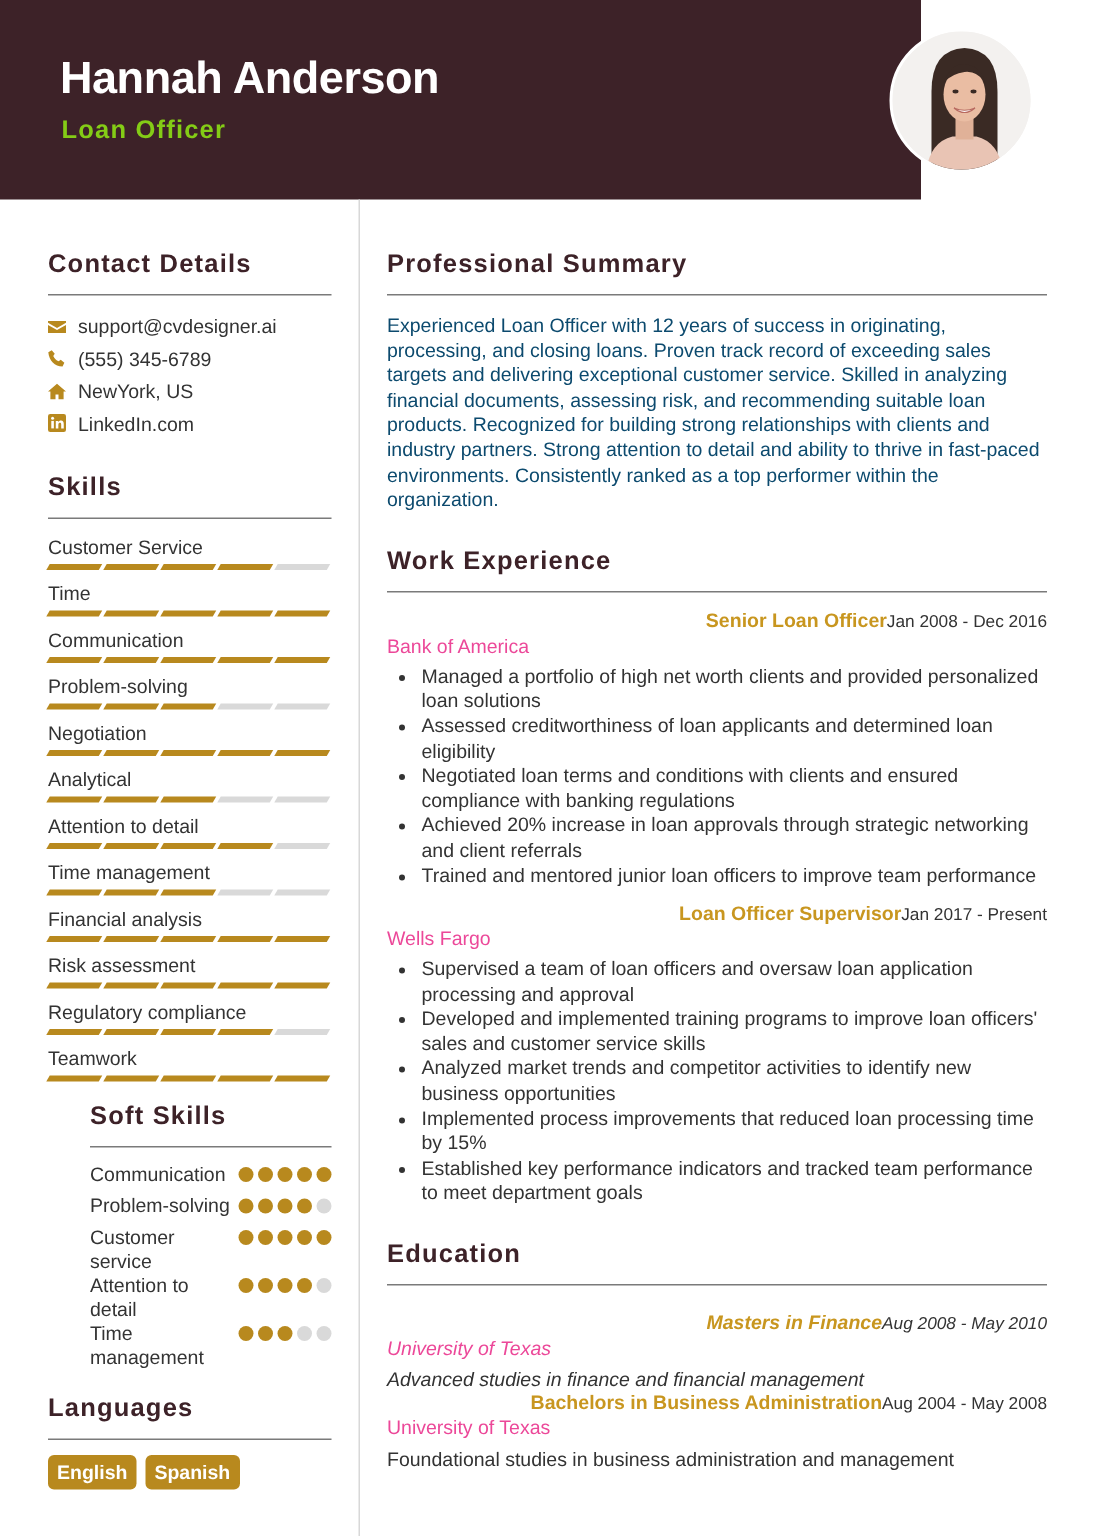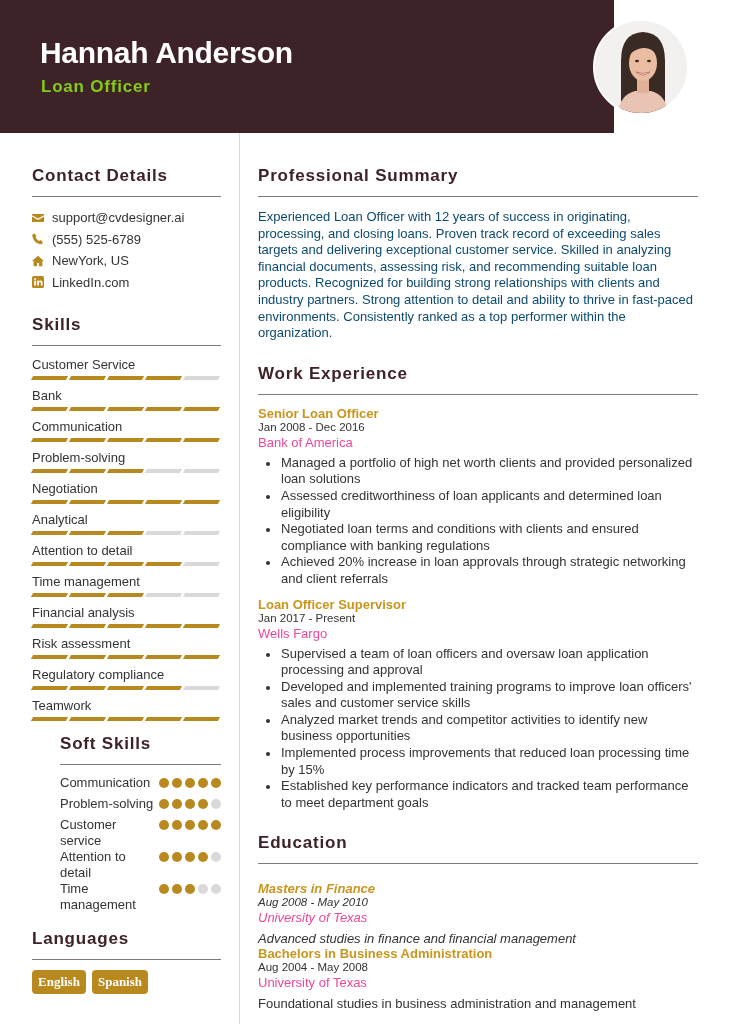--- a/index.html
+++ b/index.html
@@ -30,25 +30,25 @@
   .bar { width: 35px; height: 4px; background: #b8891e; transform: skewX(-30deg); }
   .bar.off { background: #d9d9d9; }
 
   .soft-row { display: flex; justify-content: space-between; align-items: flex-start; font-size: 13px; color: #333; min-height: 21px; }
   .soft-row .lbl { width: 110px; line-height: 16px; }
   .dots { display: flex; gap: 3px; margin-top: 3px; }
   .dot { width: 10px; height: 10px; border-radius: 50%; background: #b8891e; }
   .dot.off { background: #d9d9d9; }
 
   .langs { display: flex; gap: 6px; margin-top: 10px; }
-  .lang { background: #b8891e; color: #ffffff; font-size: 13px; font-weight: bold; padding: 4px 6px; border-radius: 4px; font-family: Liberation Serif, serif; }
+  .lang { background: #b8891e; color: #ffffff; font-size: 13px; font-weight: bold; padding: 4px 6px; border-radius: 4px; }
 
   .summary { font-size: 13px; line-height: 16.6px; color: #0c4a6e; margin-top: 12px; }
 
-  .job-head { display: flex; justify-content: flex-end; align-items: baseline; flex-direction: column; }
+  .job-head { display: flex; justify-content: flex-end; align-items: baseline; }
   .job-title { font-size: 13px; font-weight: bold; color: #c8961f; }
   .job-date { font-size: 11.5px; color: #333; }
   .job-company { font-size: 13px; color: #ec4899; margin-top: 2px; }
   .bullets { list-style: none; margin-top: 5px; margin-left: 7px; }
   .bullets li { position: relative; padding-left: 16px; font-size: 13px; line-height: 16.6px; color: #333; }
   .bullets li::before { content: ""; position: absolute; left: 1px; top: 7px; width: 4px; height: 4px; border-radius: 50%; background: #333; }
 
   .edu-desc { font-size: 13px; color: #333; margin-top: 6px; }
 </style>
 </head>
@@ -88,21 +88,21 @@
             </svg>
           </span>
         <span>support@cvdesigner.ai</span>
       </div>
       <div class="contact-row">
         <span class="ic">
             <svg viewBox="0 0 12 12">
               <path d="M2.5 0.5l2 2.4-1 1.4c0.8 1.6 2 2.8 3.6 3.6l1.4-1 2.4 2-1.2 2.4C4.5 11.3 0.7 7.5 0.2 1.8z"></path>
             </svg>
           </span>
-        <span>(555) 525-6789</span>
+        <span>(555) 345-6789</span>
       </div>
       <div class="contact-row">
         <span class="ic">
             <svg viewBox="0 0 12 12">
               <path d="M6 0.8L0 6h1.6v5.2h3.4V8h2v3.2h3.4V6H12z"></path>
             </svg>
           </span>
         <span>NewYork, US</span>
       </div>
       <div class="contact-row">
@@ -127,21 +127,21 @@
           <div class="skill-label">Customer Service</div>
           <div class="bars">
             <span class="bar"></span>
             <span class="bar"></span>
             <span class="bar"></span>
             <span class="bar"></span>
             <span class="bar off"></span>
           </div>
         </div>
         <div class="skill">
-          <div class="skill-label">Bank</div>
+          <div class="skill-label">Time</div>
           <div class="bars">
             <span class="bar"></span>
             <span class="bar"></span>
             <span class="bar"></span>
             <span class="bar"></span>
             <span class="bar"></span>
           </div>
         </div>
         <div class="skill">
           <div class="skill-label">Communication</div>
@@ -329,20 +329,21 @@
       <div class="job-head">
         <span class="job-title">Senior Loan Officer</span>
         <span class="job-date">Jan 2008 - Dec 2016</span>
       </div>
       <div class="job-company">Bank of America</div>
       <ul class="bullets">
         <li>Managed a portfolio of high net worth clients and provided personalized loan solutions</li>
         <li>Assessed creditworthiness of loan applicants and determined loan eligibility</li>
         <li>Negotiated loan terms and conditions with clients and ensured compliance with banking regulations</li>
         <li>Achieved 20% increase in loan approvals through strategic networking and client referrals</li>
+        <li>Trained and mentored junior loan officers to improve team performance</li>
       </ul>
     </div>
 
     <div style="margin-top:9px;">
       <div class="job-head">
         <span class="job-title">Loan Officer Supervisor</span>
         <span class="job-date">Jan 2017 - Present</span>
       </div>
       <div class="job-company">Wells Fargo</div>
       <ul class="bullets">

